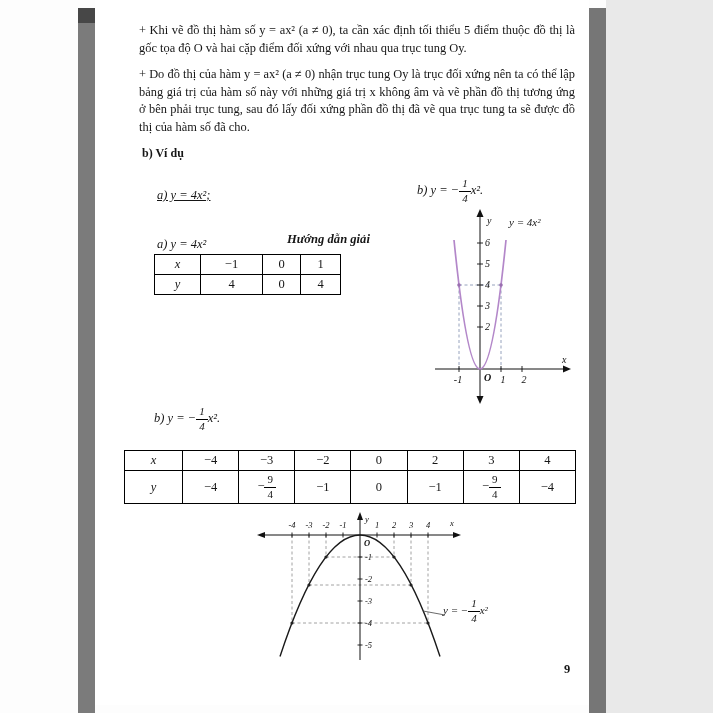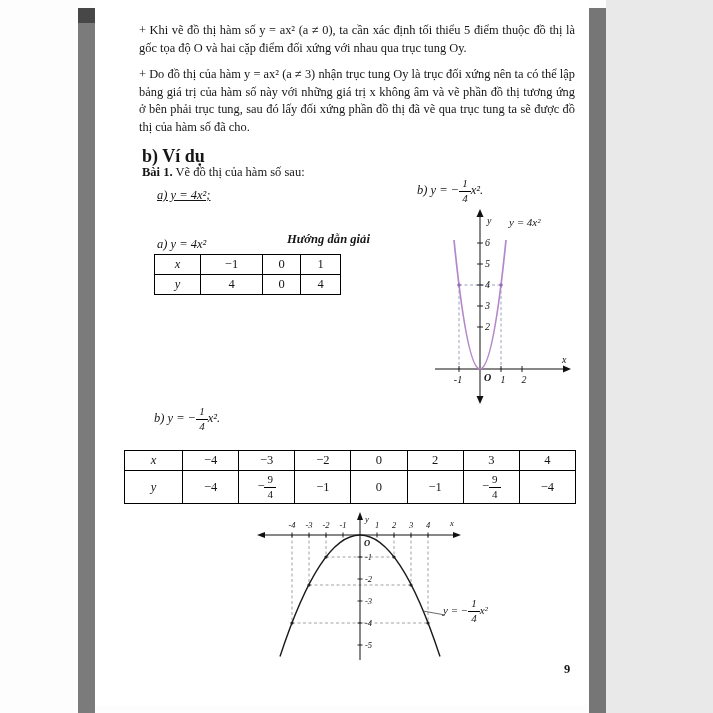--- a/index.html
+++ b/index.html
@@ -9,21 +9,21 @@
   .outer-right { position:absolute; left:606px; top:0; width:107px; height:713px; background:#e9e9e9; }
   .bar { position:absolute; top:8px; height:705px; width:17px; background:#7b7b7b; }
   .bar-left { left:78px; }
   .bar-left::before { content:""; position:absolute; top:0; left:0; width:100%; height:15px; background:#474747; }
   .bar-right { left:589px; background:#767676; }
   .page { position:absolute; left:95px; top:0; width:494px; height:705px; background:#ffffff; }
 
   .para { position:absolute; width:436px; font-size:12.4px; line-height:1.43; text-align:justify; }
   #p1 { left:44px; top:22px; }
   #p2 { left:44px; top:66px; }
-  .heading { position:absolute; left:47px; top:146px; font-weight:bold; font-size:18px; }
+  .heading { position:absolute; left:47px; top:146px; font-weight:bold; font-size:12px; }
   .bai { position:absolute; left:47px; top:165px; font-size:12.5px; }
   .bai b { font-weight:bold; }
   .mathline { font-style:italic; font-size:12.5px; }
   .item-a { position:absolute; left:62px; top:188px;text-decoration:underline; }
   .item-b { position:absolute; left:322px; top:178px; }
   .guide { position:absolute; left:192px; top:232px; font-weight:bold; font-style:italic; font-size:12.6px; }
   .sol-a { position:absolute; left:62px; top:237px; }
   .sol-b { position:absolute; left:59px; top:406px; }
 
   .frac { display:inline-block; vertical-align:middle; text-align:center; font-size:11px; line-height:1.05; }
@@ -60,28 +60,24 @@
 <body>
 
 <div id="screen">
   <div class="outer-right"></div>
   <div class="bar bar-left"></div>
   <div class="bar bar-right"></div>
 
   <div class="page">
 
     <p class="para" id="p1">+ Khi vẽ đồ thị hàm số y = ax²  (a ≠ 0), ta cần xác định tối thiểu 5 điểm thuộc đồ thị là gốc tọa độ O và hai cặp điểm đối xứng với nhau qua trục tung Oy.</p>
-    <p class="para" id="p2">+ Do đồ thị của hàm  y = ax²  (a ≠ 3)  nhận trục tung Oy là trục đối xứng nên ta có thể lập bảng giá trị của hàm số này với những giá trị x không âm và vẽ phần đồ thị tương ứng ở bên phải trục tung, sau đó lấy đối xứng phần đồ thị đã vẽ qua trục tung ta sẽ được đồ thị của hàm số đã cho.</p>
+    <p class="para" id="p2">+ Do đồ thị của hàm  y = ax²  (a ≠ 0)  nhận trục tung Oy là trục đối xứng nên ta có thể lập bảng giá trị của hàm số này với những giá trị x không âm và vẽ phần đồ thị tương ứng ở bên phải trục tung, sau đó lấy đối xứng phần đồ thị đã vẽ qua trục tung ta sẽ được đồ thị của hàm số đã cho.</p>
 
     <div class="heading">b) Ví dụ</div>
 
-    <div class="bai">
-      <b>Bài 1.</b>
-      <span>Vẽ đồ thị của hàm số sau:</span>
-    </div>
 
     <div class="item-a mathline">a) y = 4x²;</div>
 
     <div class="item-b mathline">
       <span>b)</span>
       <span>y = −</span><span class="frac"><span class="num">1</span><span class="den">4</span></span><span>x².</span>
     </div>
 
     <div class="guide">Hướng dẫn giải</div>
 

